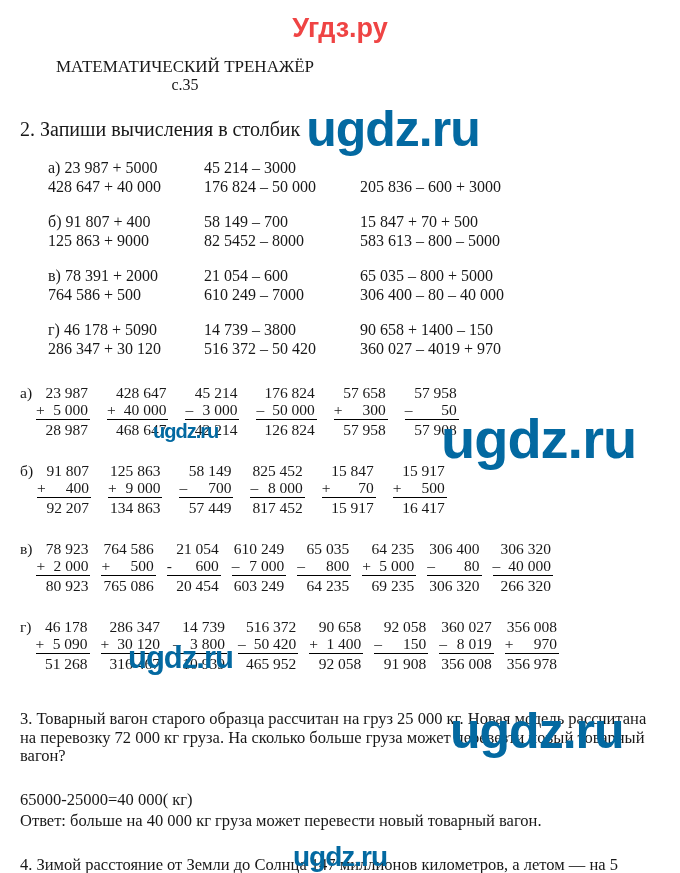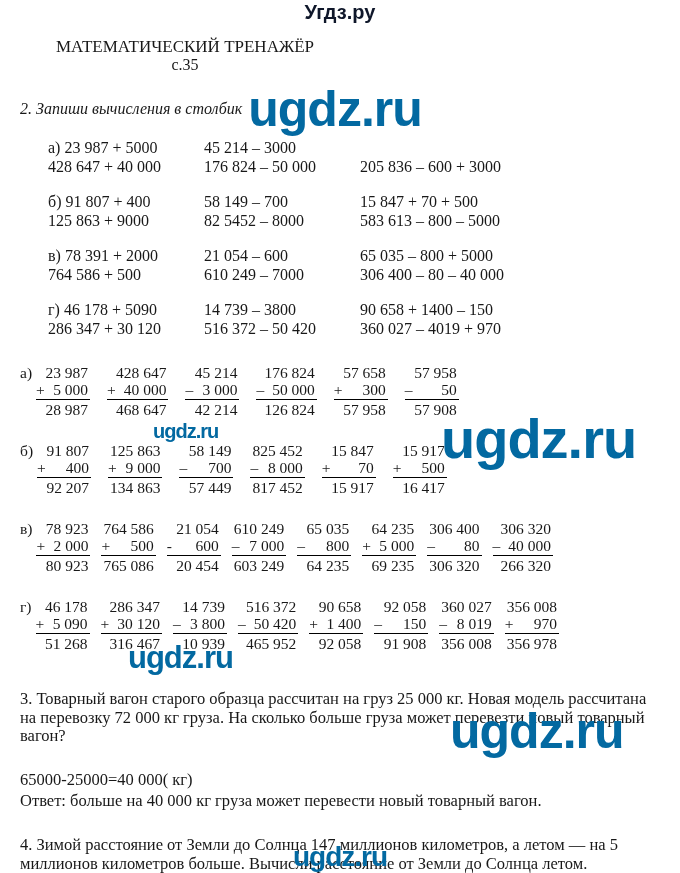--- a/index.html
+++ b/index.html
@@ -8,34 +8,34 @@
     background:#ffffff;color:#181818;
     font-family:"Liberation Serif", serif;
     position:relative;overflow:hidden;
   }
   .wm{
     font-family:"Liberation Sans", sans-serif;
     font-weight:700;color:#0369a1;letter-spacing:-1px;white-space:nowrap;
   }
   
   .site-header{
-    text-align:center;padding-top:1px;
+    text-align:center;padding-top:13px;
     font-family:"Liberation Sans", sans-serif;
-    font-weight:700;font-size:20px;color:#0f172a;
+    font-weight:700;font-size:27px;color:#ef4444;
   }
   
   .doc-title-block{width:330px;margin:13px 0 0 20px;text-align:center;}
   .doc-title{font-size:17px;line-height:19px;}
   .doc-page-ref{font-size:16px;line-height:18px;}
   
   .task2-line{
     display:flex;align-items:center;
     padding-left:20px;margin-top:10px;height:50px;
   }
-  .task2-label{font-size:16px;font-style:italic;}
+  .task2-label{font-size:20px;}
   .wm-inline{font-size:50px;line-height:46px;margin-left:6px;}
   
   .exp-groups{padding-left:20px;margin-top:4px;margin-left:28px;}
   .exp-group{margin-bottom:16px;}
   .exp-row{display:grid;grid-template-columns:156px 156px 1fr;}
   .exp-cell{font-size:16px;line-height:19px;white-space:nowrap;}
   
   .worked{padding-left:20px;margin-top:26px;}
   .wrow{display:flex;align-items:flex-start;margin-bottom:24px;}
   .wblock{display:flex;margin-right:17px;font-size:15.5px;line-height:17px;}

